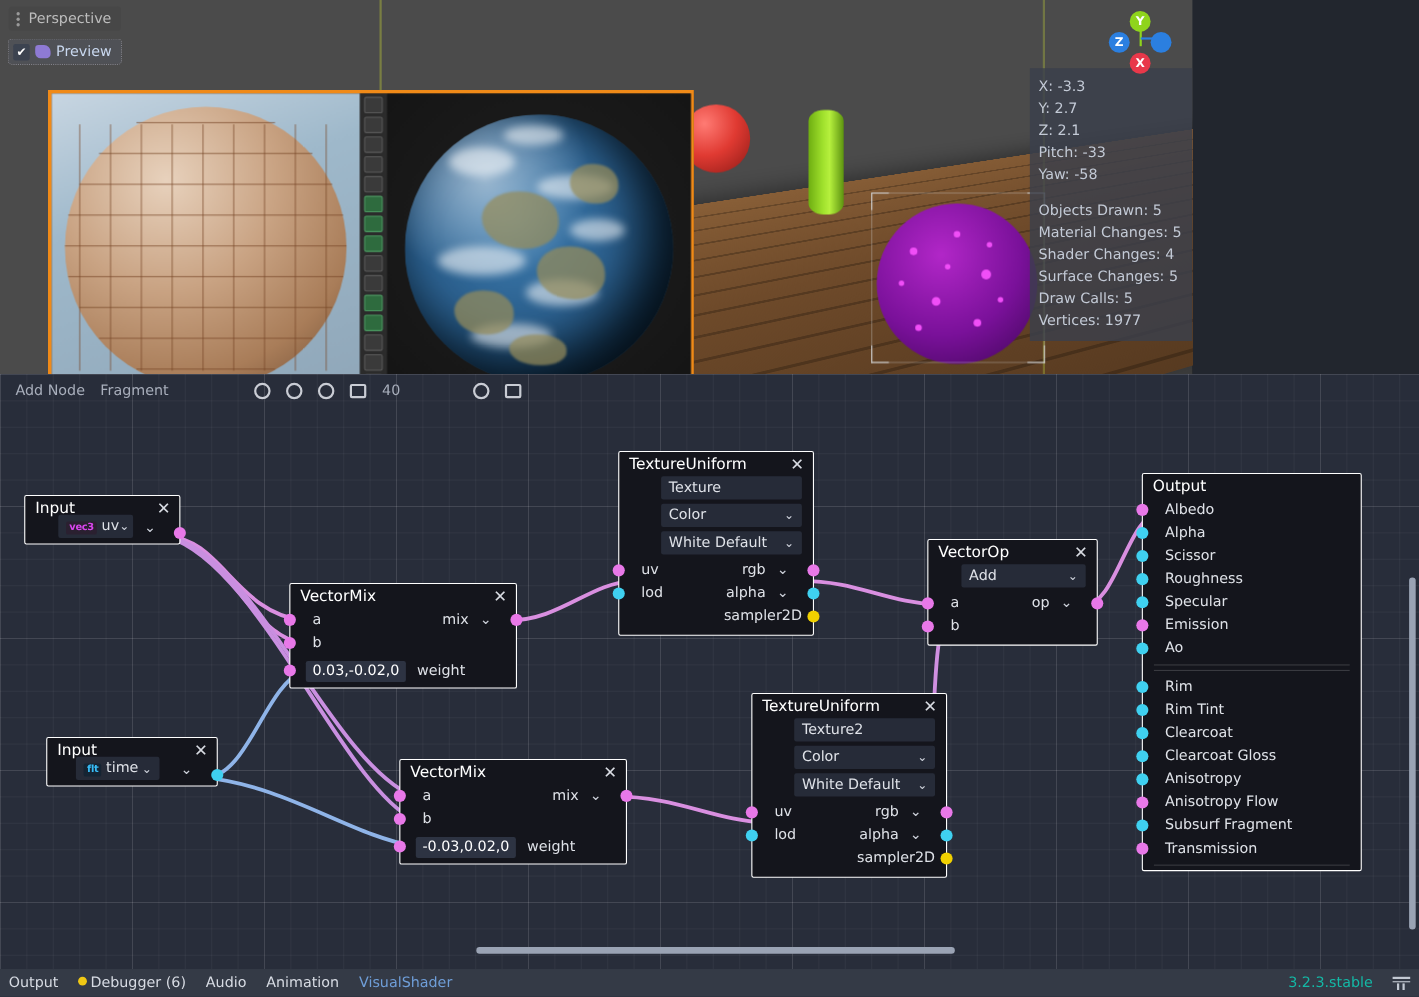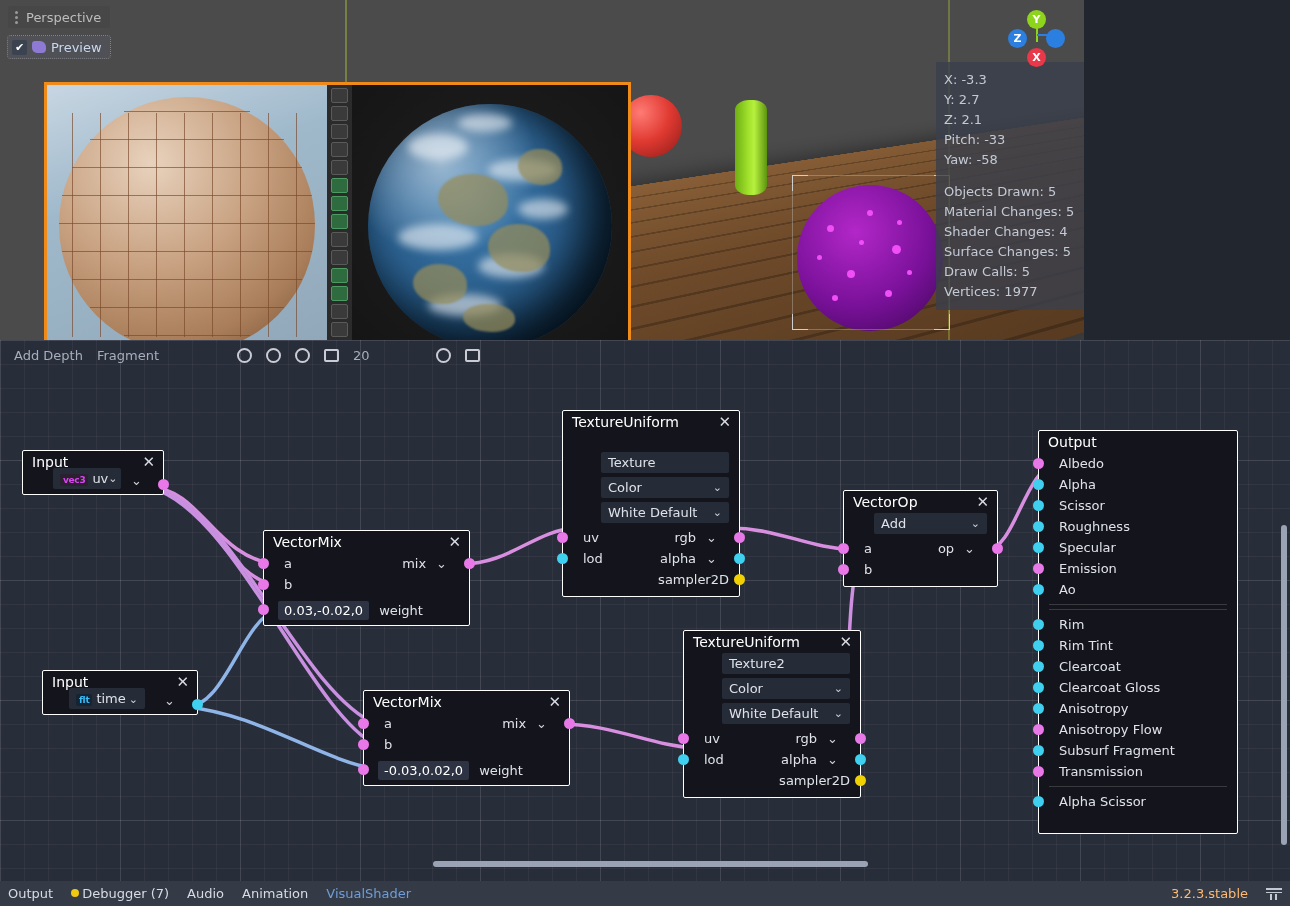--- a/index.html
+++ b/index.html
@@ -225,21 +225,21 @@
 
   
   #statusbar {
     position: absolute; left: 0; bottom: 0; width: 1290px; height: 25px;
     background: #343a46; display: flex; align-items: center;
     padding: 0 8px; gap: 18px; font-size: 13px; color: #d7dbe3;
   }
   #statusbar .spacer { flex: 1; }
   .dbg-dot { width: 8px; height: 8px; border-radius: 50%; background: #f0c814;
              display: inline-block; margin-right: 3px; vertical-align: 1px; }
-  #version { color: #fdba74; }
+  #version { color: #14b8a6; }
   .layout-ico { width: 16px; height: 12px; position: relative; }
   .layout-ico i { position: absolute; background: #c3c9d3; }
 </style>
 </head>
 <body>
 
 <div id="app">
 
   <div id="viewport">
     <div id="vp-floor">
@@ -384,28 +384,28 @@
           <div class="land" style="left: 45px; top: 160px; width: 54px; height: 40px;"></div>
           <div class="land" style="left: 150px; top: 45px; width: 44px; height: 36px;"></div>
           <div class="land" style="left: 95px; top: 200px; width: 52px; height: 28px;"></div>
         </div>
     </div>
   </div>
 
   <div id="graph">
 
     <div id="graph-toolbar">
-      <span class="tbtn">Add Depth</span>
+      <span class="tbtn">Add Node</span>
       <span class="tbtn">Fragment</span>
       <span style="width:50px"></span>
       <span class="tb-round"></span>
       <span class="tb-round"></span>
       <span class="tb-round"></span>
       <span class="tb-sq"></span>
-      <span class="tbtn">20</span>
+      <span class="tbtn">40</span>
       <span style="width:38px"></span>
       <span class="tb-round"></span>
       <span class="tb-sq"></span>
     </div>
 
     <svg id="wires">
 
       <path d="M152,148 C200,148 215,218 276,224" stroke="#d98fe0" stroke-width="3.5" fill="none"></path>
 
       <path d="M152,148 C205,152 225,238 276,245" stroke="#d98fe0" stroke-width="3.5" fill="none"></path>
@@ -509,21 +509,21 @@
         <span class="inline-val">-0.03,0.02,0</span>
         <span style="flex:1; padding-left:10px;">weight</span>
       </div>
     </div>
 
     <div class="node" style="left:562px; top:70px; width:178px;">
       <div class="node-title">
         <span>TextureUniform</span>
         <span class="node-x">✕</span>
       </div>
-      <div class="field" style="margin-left:38px;margin-top:19px;">
+      <div class="field" style="margin-left:38px;">
         <span>Texture</span>
       </div>
       <div class="field" style="margin-left:38px;">
         <span>Color</span>
         <span class="chev">⌄</span>
       </div>
       <div class="field" style="margin-left:38px;">
         <span>White Default</span>
         <span class="chev">⌄</span>
       </div>
@@ -683,38 +683,31 @@
           <div class="row">
             <span class="dot l cyan" style="top: 5px;"></span>
             <span class="lbl">Subsurf Fragment</span>
           </div>
           <div class="row">
             <span class="dot l pink" style="top: 5px;"></span>
             <span class="lbl">Transmission</span>
           </div>
         </div>
       <div class="divider"></div>
-      <div id="out-g4">
-          <div class="row">
-            <span class="dot l cyan" style="top: 5px;"></span>
-            <span class="lbl">Alpha Scissor</span>
-          </div>
-          <div class="row"></div>
-        </div>
     </div>
 
     <div id="hscroll-track">
       <div id="hscroll-thumb"></div>
     </div>
     <div id="vscroll-thumb"></div>
   </div>
 
   <div id="statusbar">
     <span>Output</span>
-    <span><i class="dbg-dot"></i><span>Debugger (7)</span></span>
+    <span><i class="dbg-dot"></i><span>Debugger (6)</span></span>
     <span>Audio</span>
     <span>Animation</span>
     <span style="color:#6f9ed8;">VisualShader</span>
     <span class="spacer"></span>
     <span id="version">3.2.3.stable</span>
     <span class="layout-ico">
       <i style="left:0;top:0;width:16px;height:2px;"></i>
       <i style="left:0;top:4px;width:16px;height:1px;"></i>
       <i style="left:4px;top:6px;width:2px;height:6px;"></i>
       <i style="left:9px;top:6px;width:2px;height:6px;"></i>

